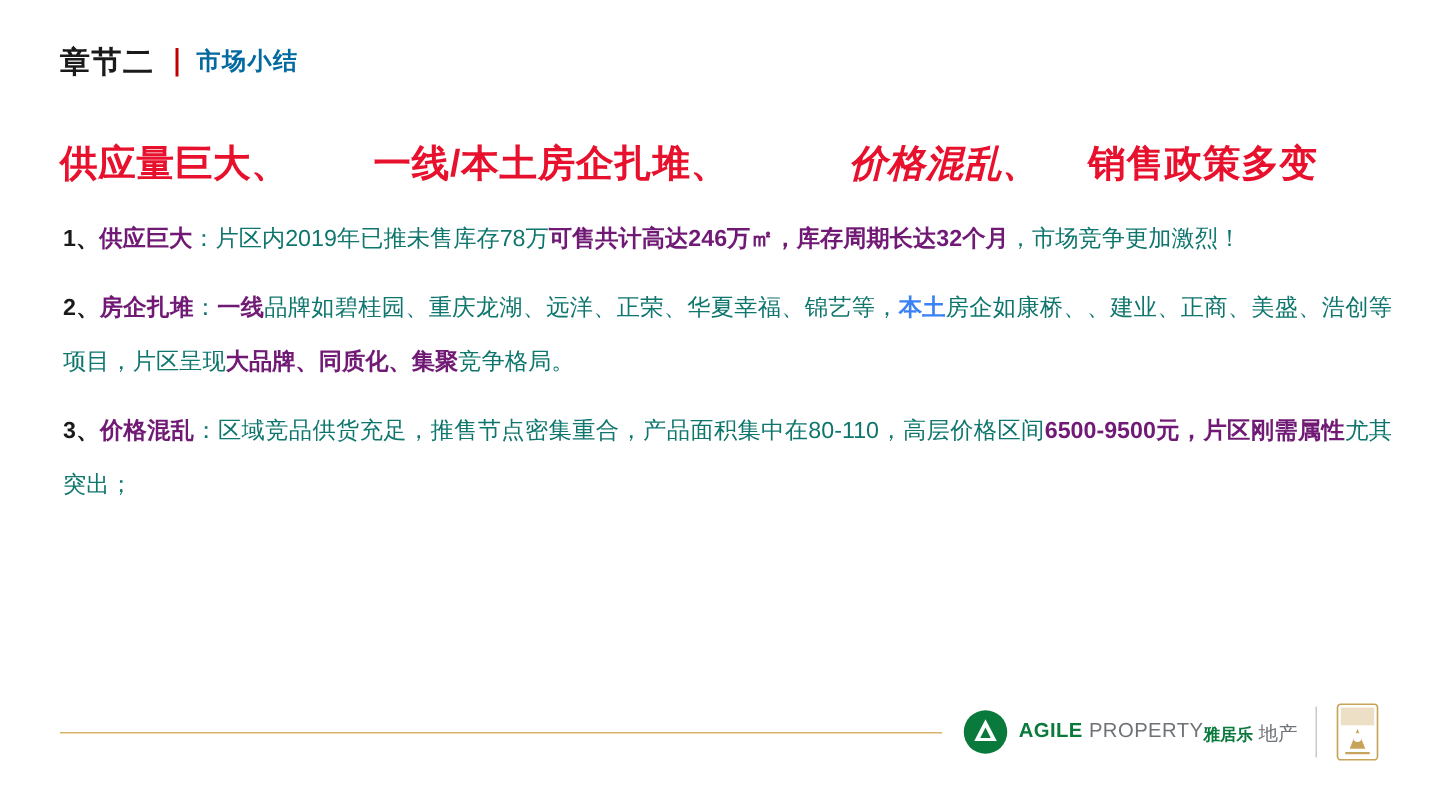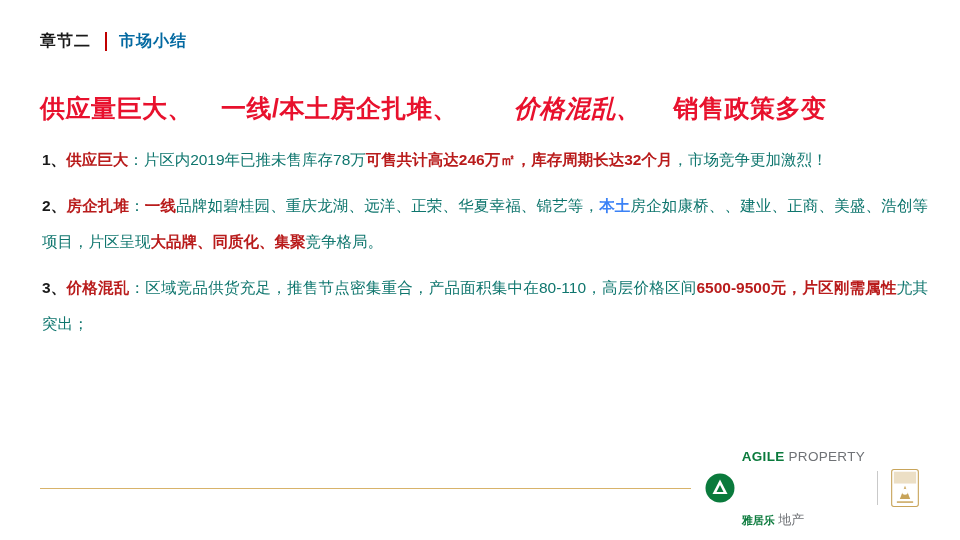--- a/index.html
+++ b/index.html
@@ -23,21 +23,21 @@
   
   .header {
     position: absolute;
     left: 40px;
     top: 28px;
     display: flex;
     align-items: center;
     height: 26px;
   }
   .header .chapter {
-    font-size: 16px;
+    font-size: 20px;
     font-weight: bold;
     color: #1a1a1a;
     letter-spacing: 1px;
   }
   .header .divider {
     width: 2px;
     height: 19px;
     background: #c00000;
     margin: 0 12px 0 14px;
   }
@@ -53,22 +53,22 @@
     left: 40px;
     top: 92px;
     width: 880px;
     display: flex;
     align-items: baseline;
     color: #e8112d;
     font-size: 25px;
     font-weight: bold;
     letter-spacing: 0.5px;
   }
-  .title-row .t1 { margin-right: 28px; text-align: center; }
-  .title-row .t2 { margin-right: 56px; }
+  .title-row .t1 { margin-right: 56px; text-align: center; }
+  .title-row .t2 { margin-right: 80px; }
   .title-row .t3 { margin-right: 32px; font-style: italic; }
   .title-row .t4 { }
   
   .body {
     position: absolute;
     left: 42px;
     top: 142px;
     width: 886px;
     font-size: 15.5px;
     line-height: 36px;
@@ -76,21 +76,21 @@
   }
   .para {
     margin-bottom: 10px;
     text-align: justify;
   }
   .para .num {
     font-weight: bold;
     color: #1a1a1a;
   }
   .red {
-    color: #b91c1c;
+    color: #701a75;
     font-weight: bold;
   }
   .blk {
     color: #3b82f6;
     font-weight: bold;
   }
   .plain {
     color: #0f766e;
     font-weight: normal;
   }
@@ -114,24 +114,23 @@
     padding-left: 14px;
   }
   .logo-mark {
     width: 30px;
     height: 30px;
     margin-right: 7px;
     flex: none;
   }
   .logo-text {
     display: flex;
-    flex-direction: column;
+    flex-direction: row;
     justify-content: center;
     line-height: 1.05;
-    gap: 47px;
   }
   .logo-en {
     font-size: 13.5px;
     letter-spacing: 0.3px;
     color: #0a7a3c;
     font-weight: bold;
   }
   .logo-en .light {
     color: #6f7276;
     font-weight: normal;

